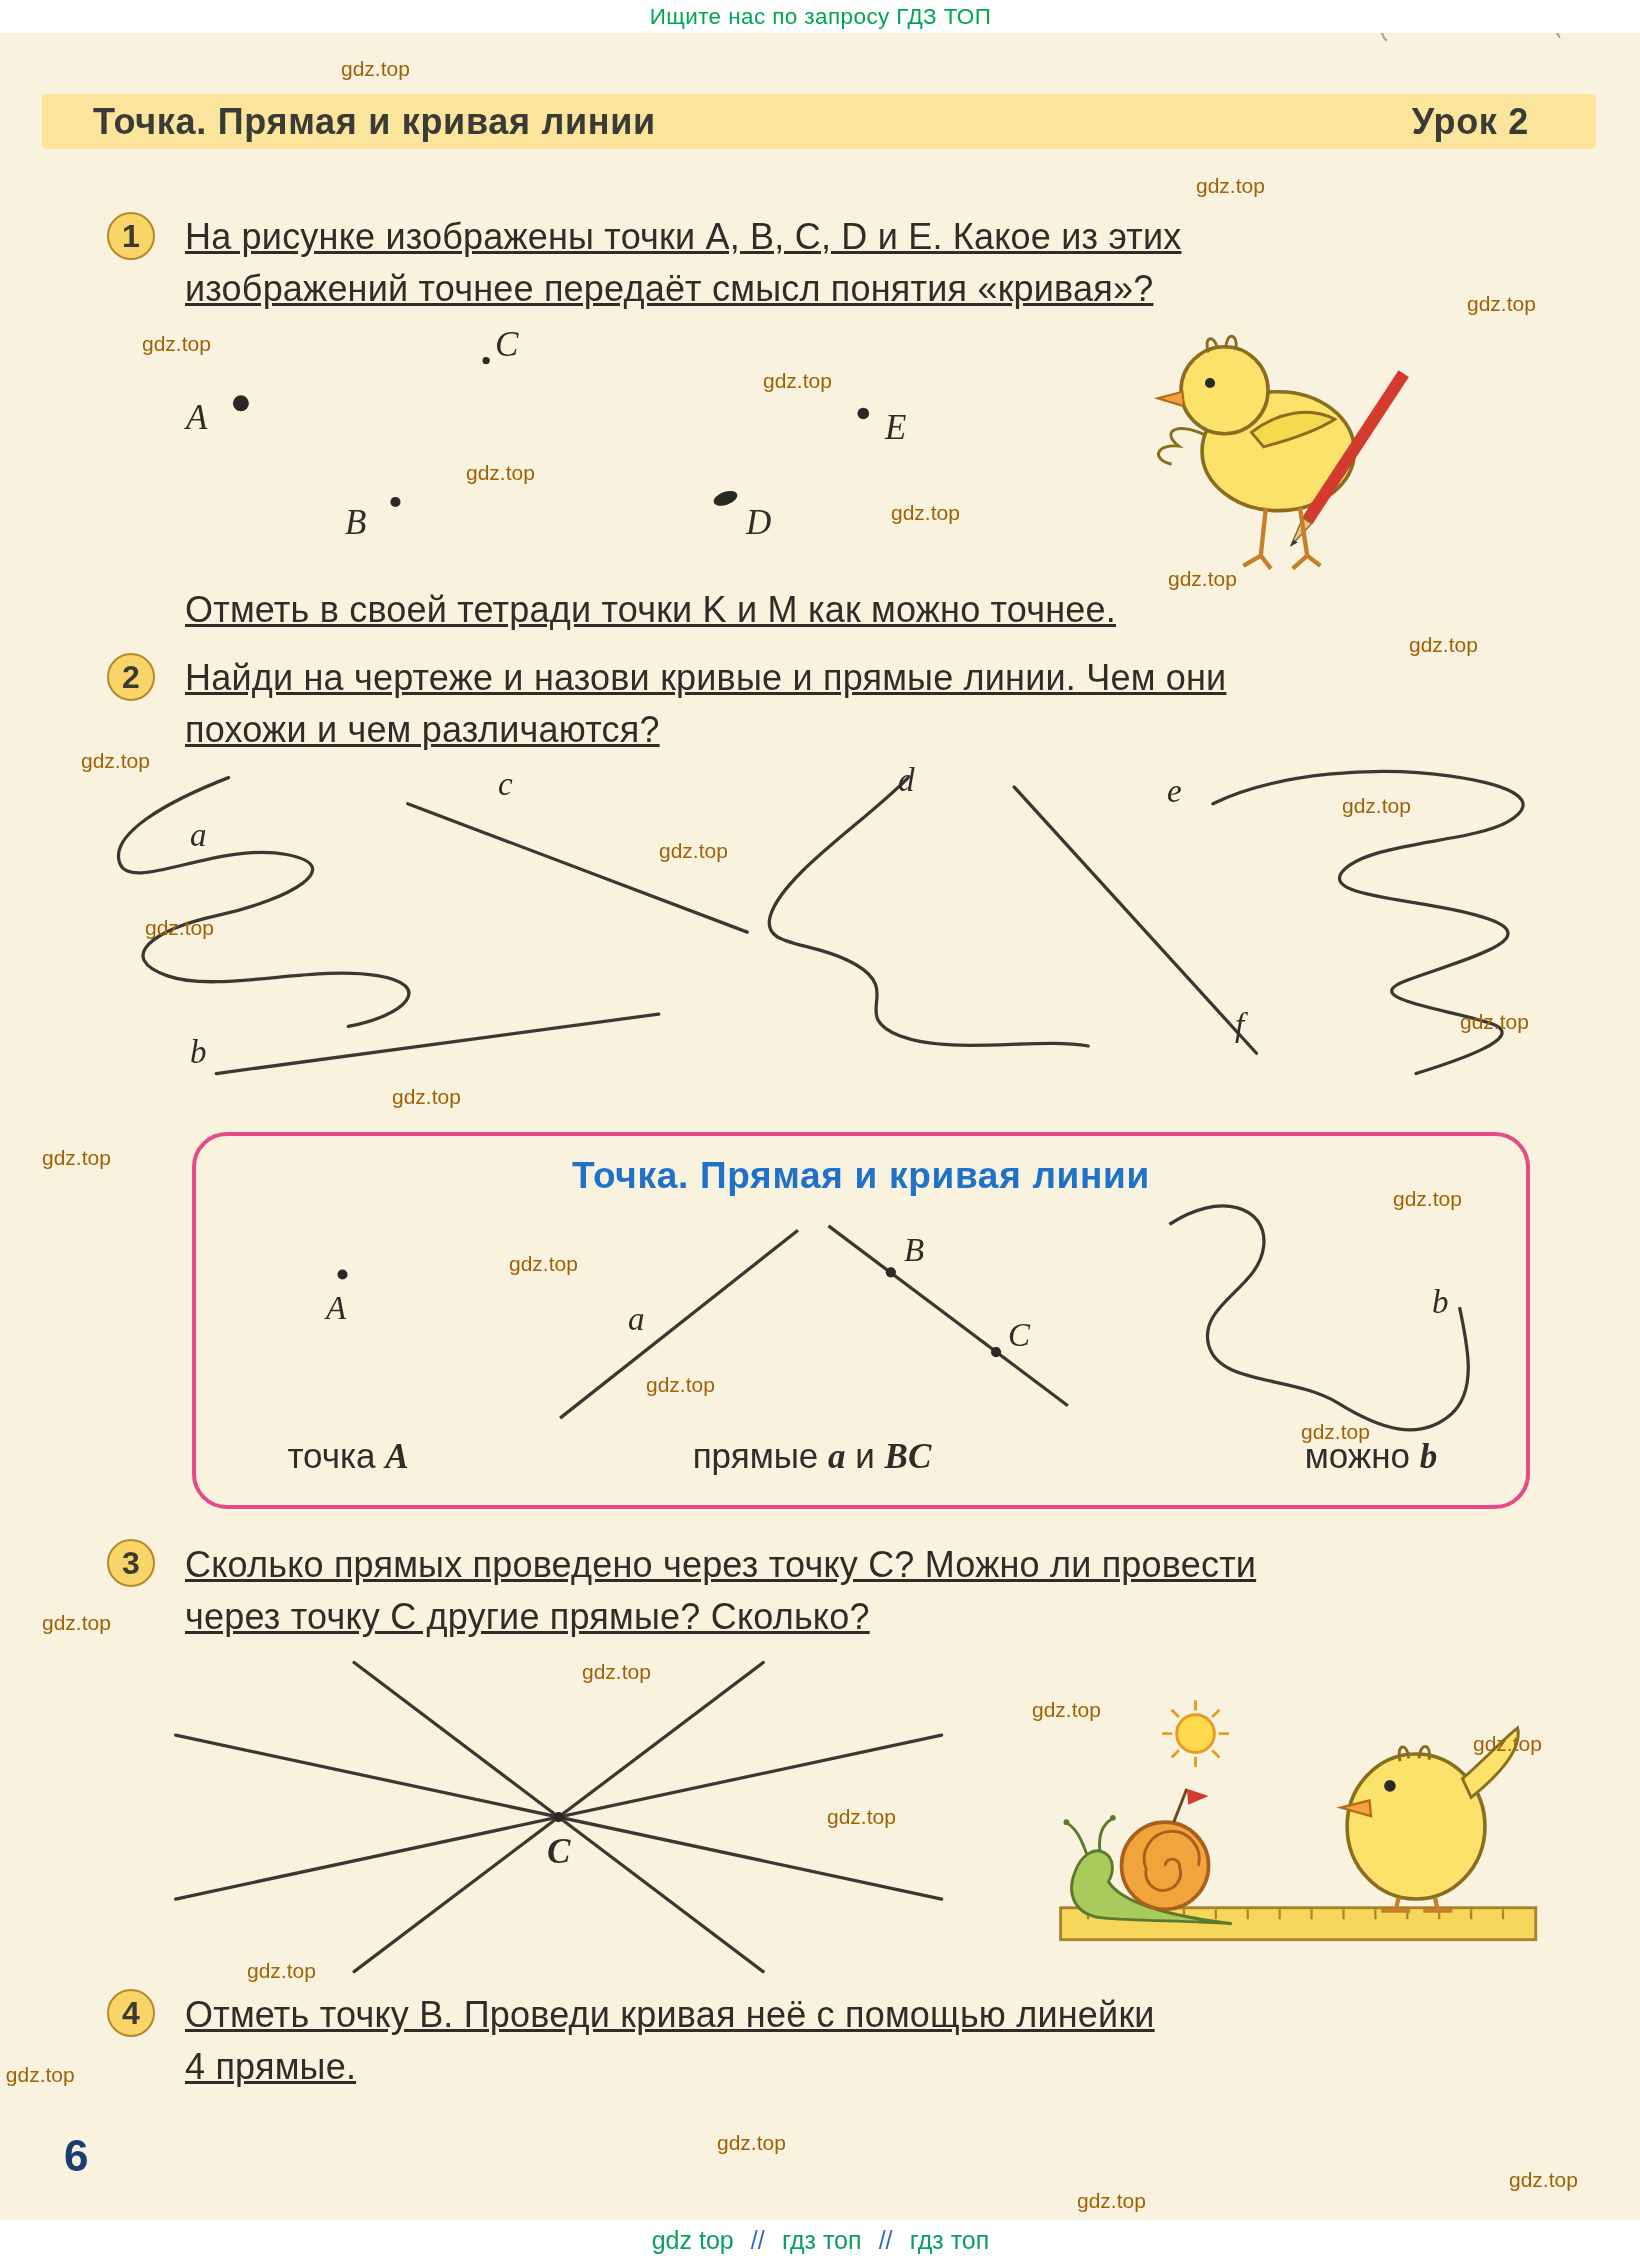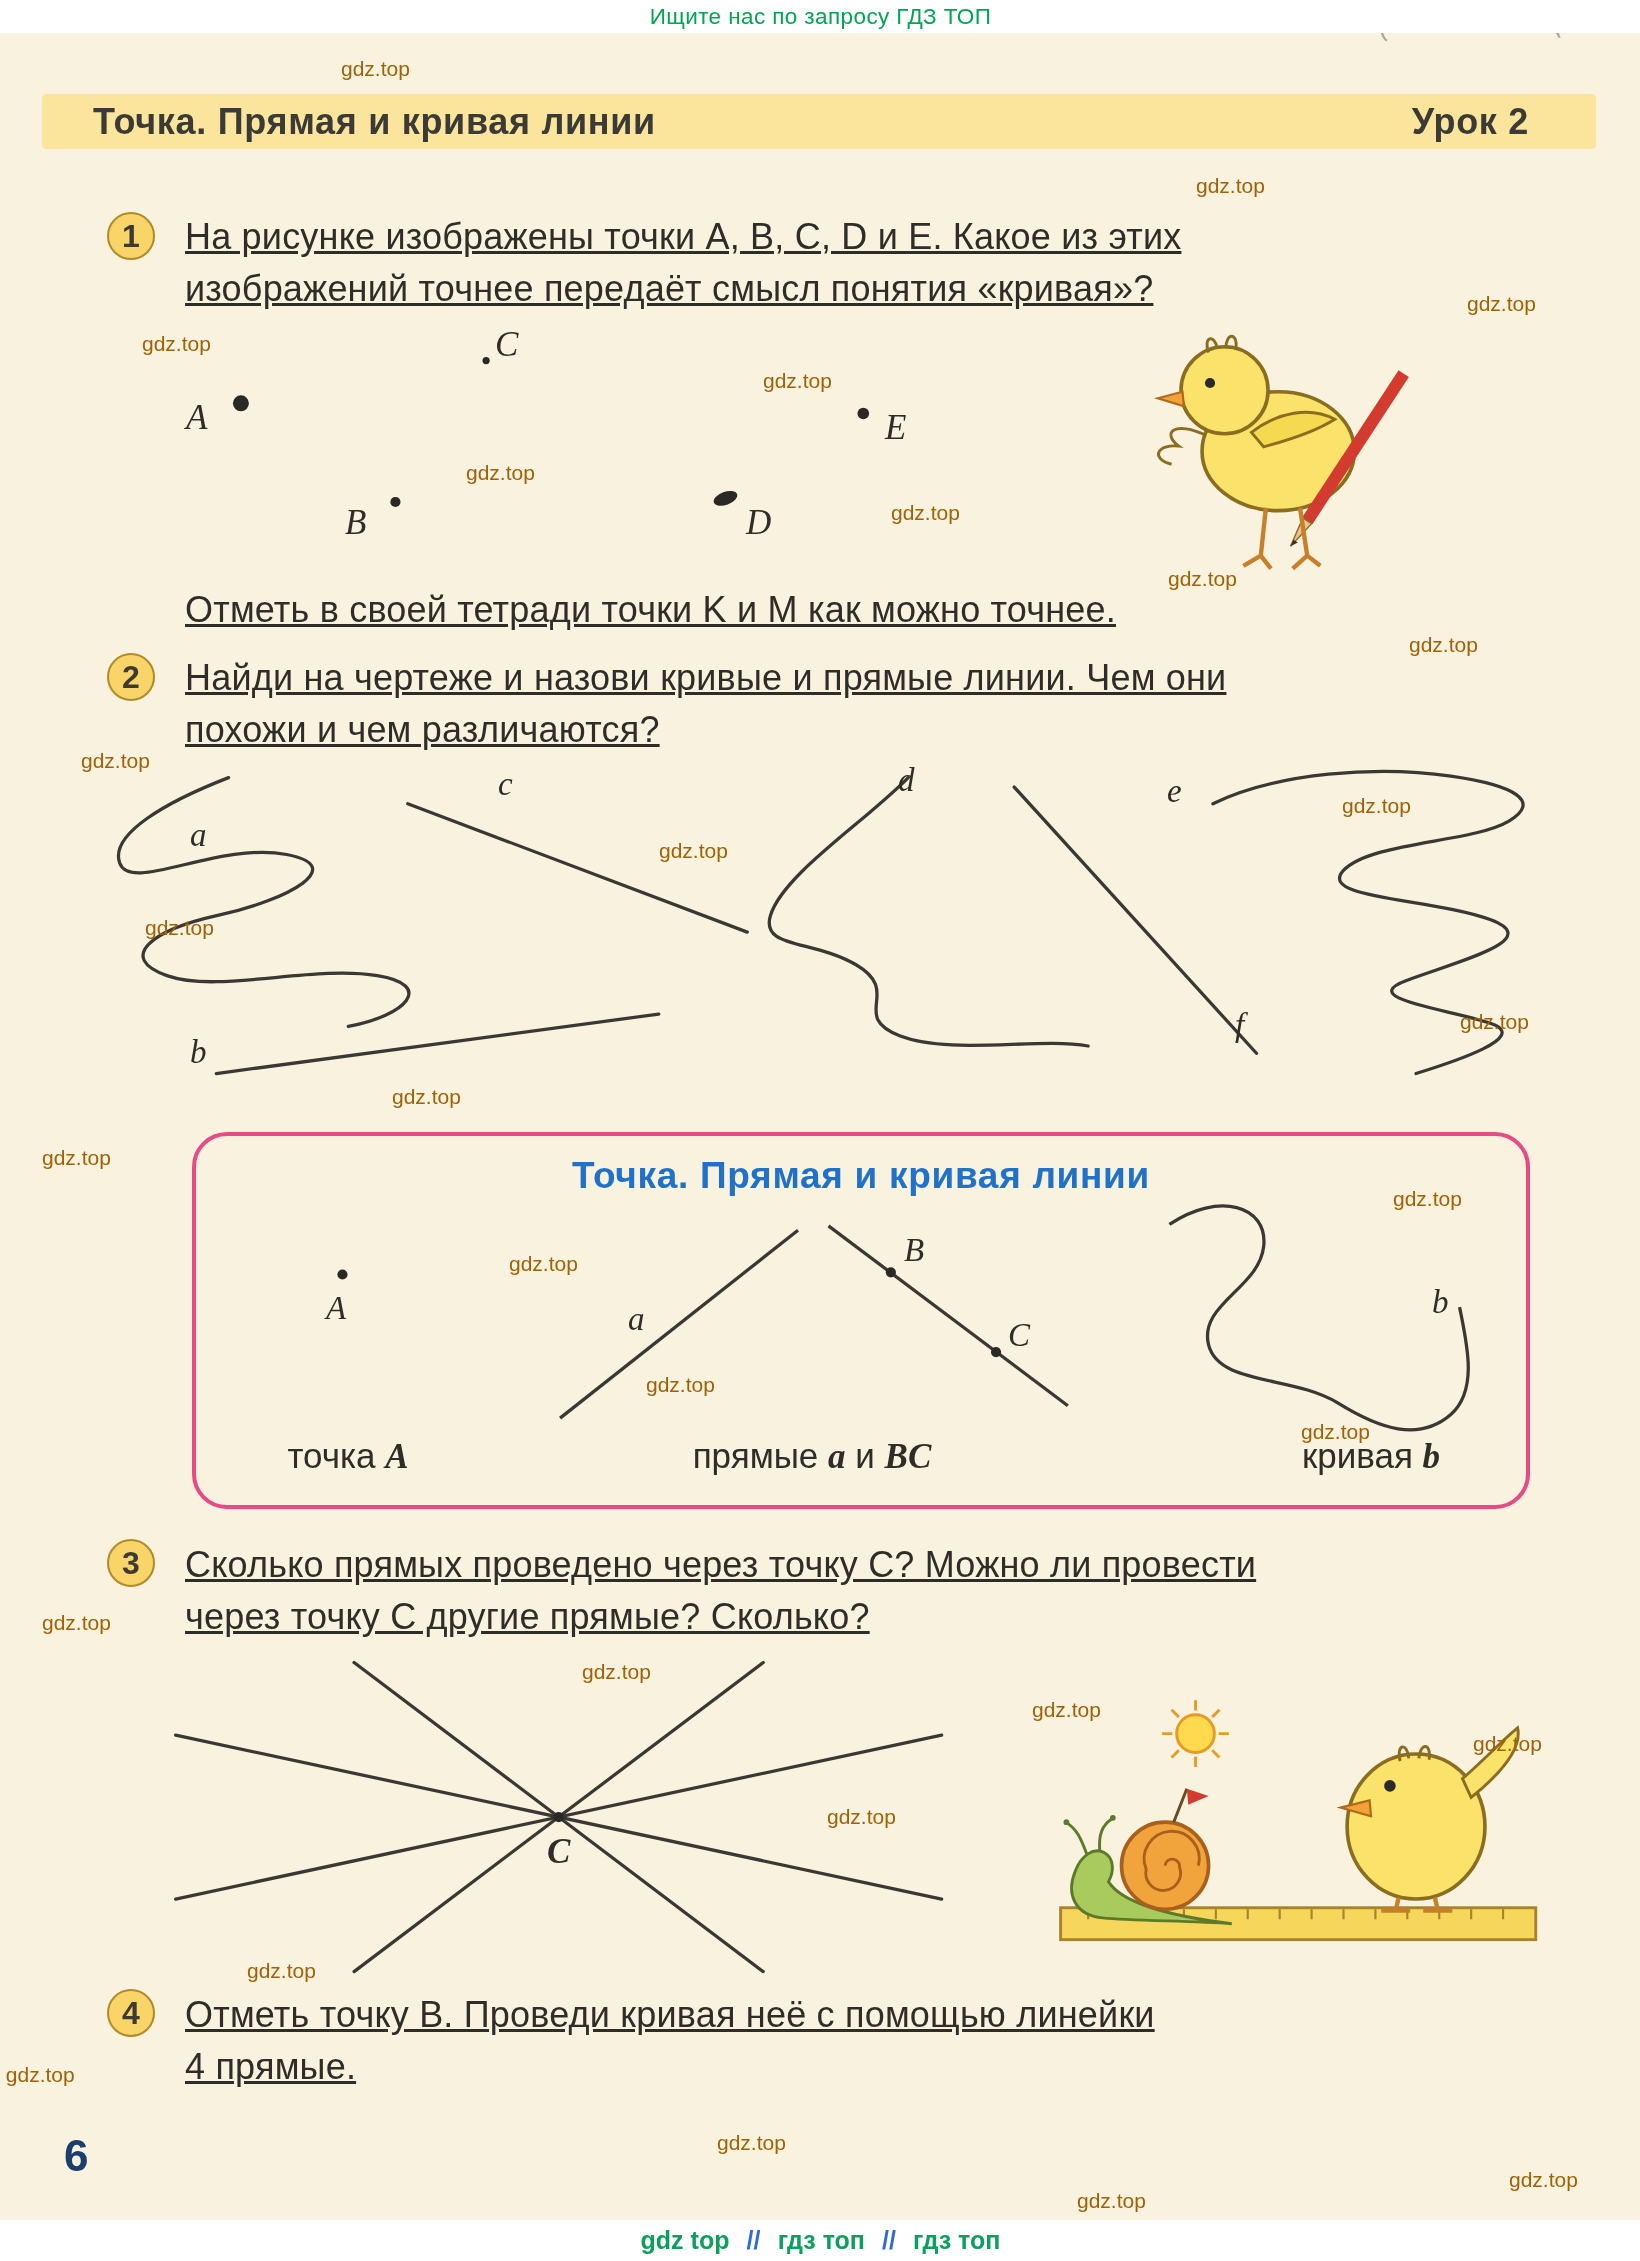--- a/index.html
+++ b/index.html
@@ -42,21 +42,21 @@
   .caption { position:absolute; font-size:35px; color:var(--ink,#2f2d28);
              text-align:center; white-space:nowrap; z-index:3; }
   .caption b { font-family:"Liberation Serif", serif; font-style:italic; font-weight:bold; }
 
   .wm { position:absolute; font-size:21px; color:#a16207; z-index:6; }
 
   #page-num { position:absolute; left:64px; top:2131px; font-size:44px; font-weight:bold;
               color:#1c3e6e; z-index:3; }
 
   .footer { position:absolute; left:0; bottom:5.8px; width:100%; text-align:center;
-            font-size:25px; font-weight:bold; z-index:7; }
+            font-size:25px; font-weight:normal; z-index:7; }
   .footer .g { color:var(--footer_green,#0ba05c); }
   .footer .b { color:var(--footer_blue,#2f6bd8); margin:0 10.2px; }
 
   svg.art { position:absolute; left:0; top:0; width:1641px; height:2261px; z-index:2; }
 </style>
 </head>
 <body>
 
 <div id="page">
 
@@ -183,21 +183,21 @@
     <span>точка</span>
     <b>A</b>
   </div>
   <div class="caption" style="left:638px;top:1436px;width:348px">
     <span>прямые</span>
     <b>a</b>
     <span>и</span>
     <b>BC</b>
   </div>
   <div class="caption" style="left:1226px;top:1436px;width:290px">
-    <span>кривая</span>
+    <span>можно</span>
     <b>b</b>
   </div>
 
   <div class="task-num" style="left:107px;top:1539px">3</div>
   <div class="tline" style="left:185px;top:1544px">Сколько прямых проведено через точку C? Можно ли провести</div>
   <div class="tline" style="left:185px;top:1596px">через точку C другие прямые? Сколько?</div>
 
   <span class="pt-label bold" style="left:547px;top:1832px">C</span>
 
   <div class="task-num" style="left:107px;top:1989px">4</div>

